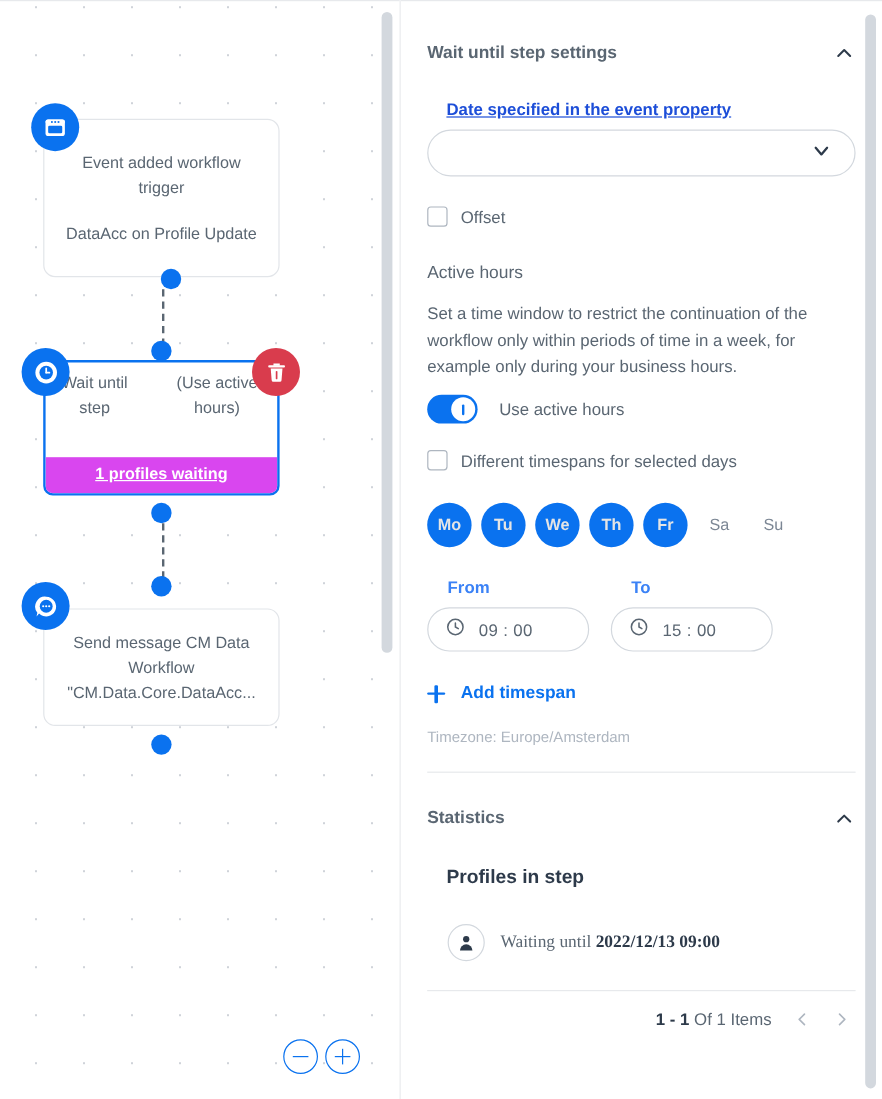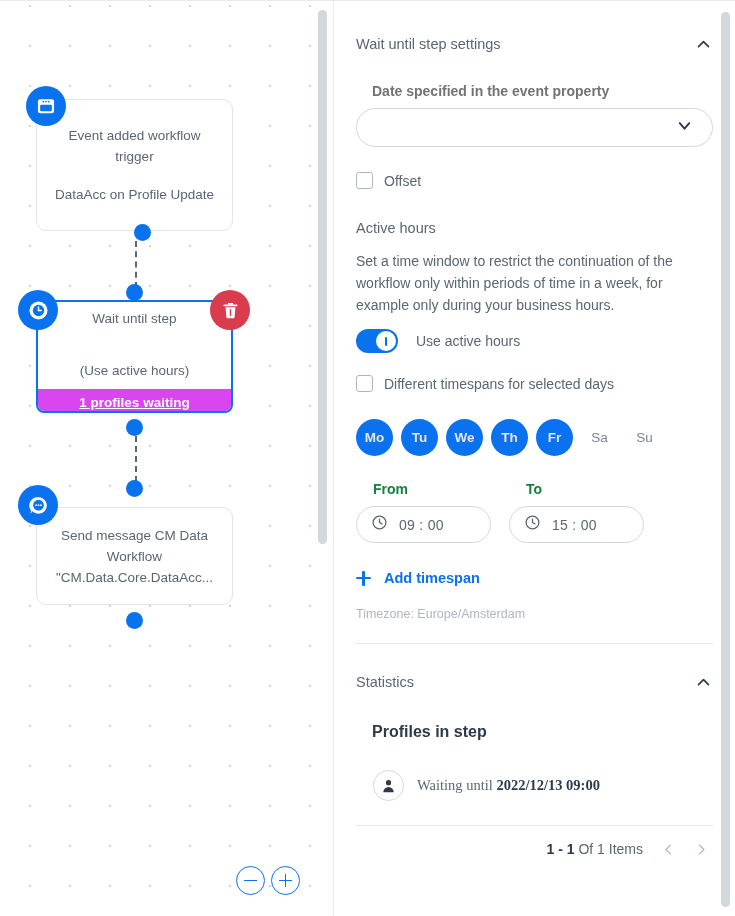--- a/index.html
+++ b/index.html
@@ -77,21 +77,21 @@
     border: 2px solid #0a72ef;
     border-radius: 8px;
     padding: 0;
     overflow: hidden;
     display: flex;
     flex-direction: column;
   }
   .node-wait .wait-body {
     flex: 1;
     display: flex;
-    flex-direction: column;
+    flex-direction: row;
     justify-content: center;
     gap: 31px;
     padding: 6px 10px 8px;
   }
   .node-wait .wait-footer {
     background: #d946ef;
     color: #ffffff;
     font-size: 13.5px;
     font-weight: bold;
     padding: 5px 0 7px;
@@ -187,34 +187,35 @@
 
   .sect-head {
     display: flex;
     align-items: center;
     justify-content: space-between;
     padding-top: 34px;
     cursor: pointer;
   }
   .sect-head h2 {
     font-size: 14.5px;
-    font-weight: normal;
+    font-weight: bold;
     color: #5a6672;
   }
   .chev {
     width: 20px; height: 20px;
     display: flex; align-items: center; justify-content: center;
     color: #2d3a4a;
   }
 
   .field-label {
     font-size: 14px;
     font-weight: bold;
-    color: #737373;
+    color: #1d4ed8;
     margin: 29px 0 0 16px;
+    text-decoration: underline;
   }
   .select-box {
     margin: 9px 0 0 0;
     height: 39px;
     border: 1.5px solid #d3d8de;
     border-radius: 20px;
     display: flex;
     align-items: center;
     justify-content: flex-end;
     padding-right: 18px;
@@ -316,21 +317,21 @@
 
   .time-row {
     display: flex;
     gap: 18px;
     margin-top: 25px;
   }
   .time-col { width: 135px; }
   .time-col .tl {
     font-size: 14px;
     font-weight: bold;
-    color: #15803d;
+    color: #3b82f6;
     margin-left: 17px;
   }
   .time-input {
     margin-top: 9px;
     height: 37px;
     border: 1.5px solid #d3d8de;
     border-radius: 19px;
     display: flex;
     align-items: center;
     gap: 11px;

